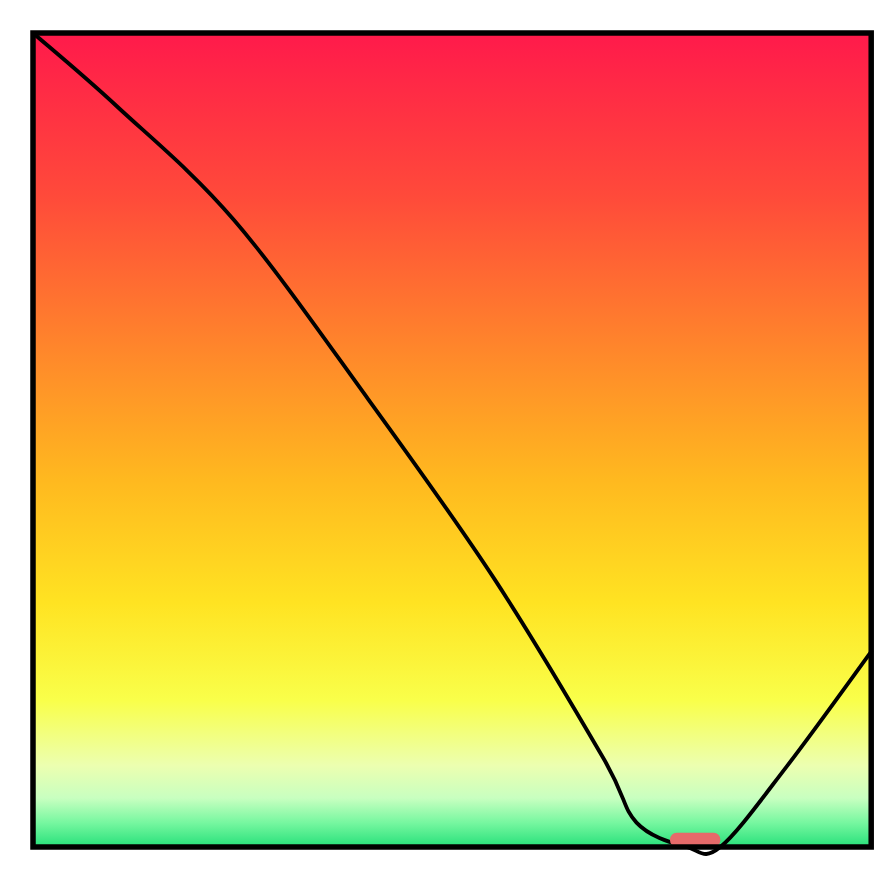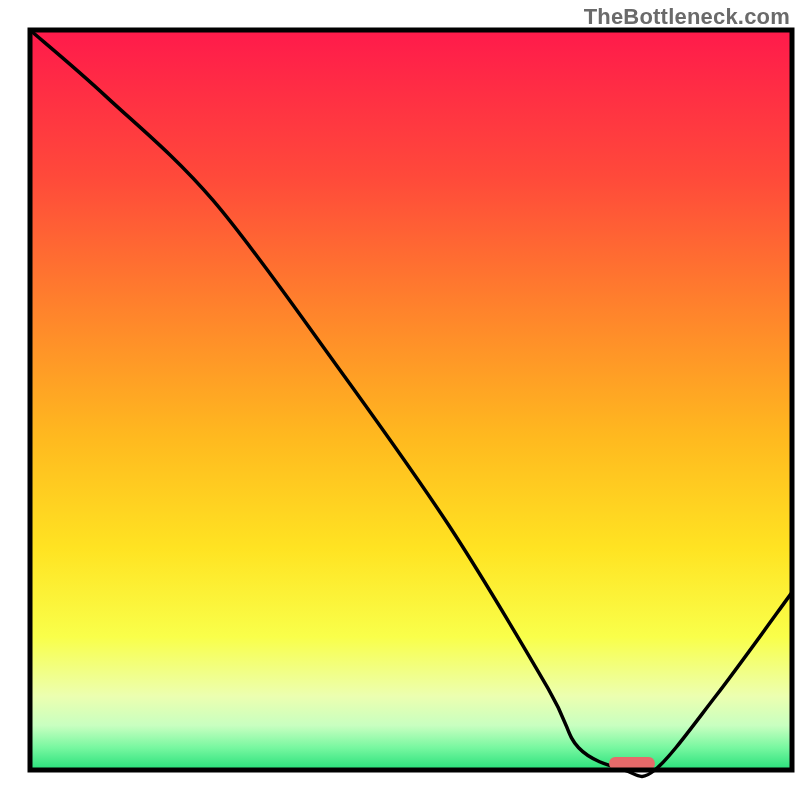--- a/index.html
+++ b/index.html
@@ -30,21 +30,20 @@
   svg {
     position: absolute;
     left: 0;
     top: 0;
   }
 </style>
 </head>
 <body>
 
 <div class="frame">
-  <div class="watermark">TheBottleneck.com</div>
 
   <svg id="chart-svg" width="800" height="800" viewBox="0 0 800 800">
     <defs>
       <linearGradient id="bg-grad" x1="0" y1="0" x2="0" y2="1">
           <stop offset="0.0%" stop-color="#ff1a4b"></stop>
           <stop offset="20.0%" stop-color="#ff4a3a"></stop>
           <stop offset="40.0%" stop-color="#ff8a2a"></stop>
           <stop offset="55.0%" stop-color="#ffb91f"></stop>
           <stop offset="70.0%" stop-color="#ffe322"></stop>
           <stop offset="82.0%" stop-color="#f9ff4a"></stop>

